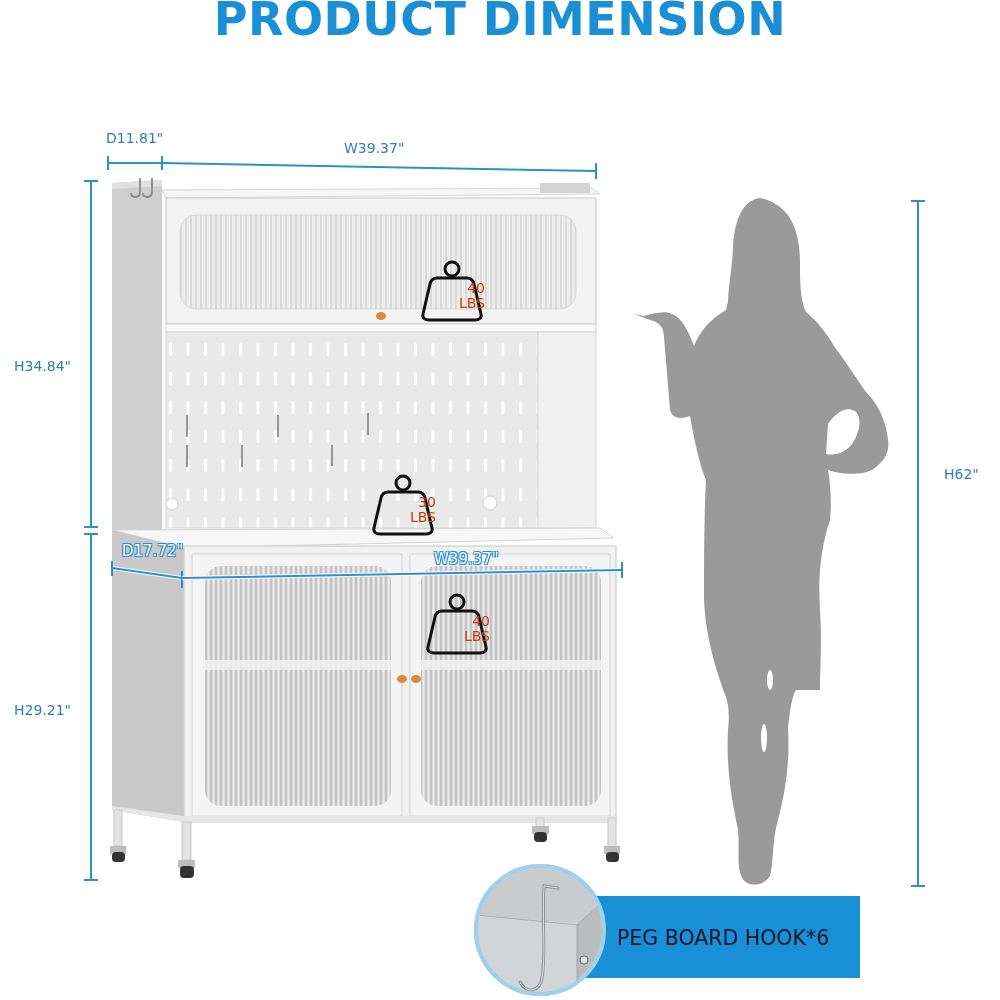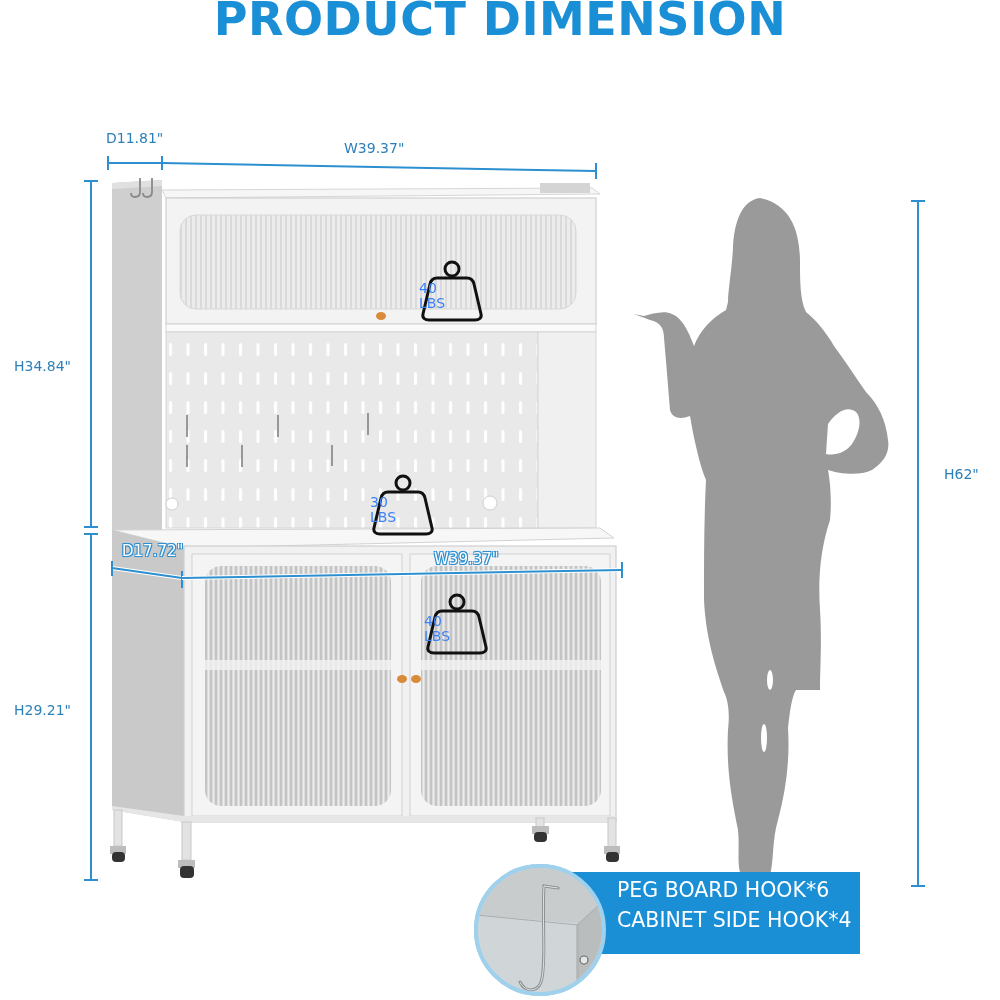--- a/index.html
+++ b/index.html
@@ -12,28 +12,28 @@
   }
   .dim-label {
     font-family: "DejaVu Sans", sans-serif; font-size: 14px; color: #2d7fb8; white-space: nowrap;
   }
   .dim-label.outline {
     color: #ffffff; font-size: 15px;
     text-shadow: -1px -1px 0 #2d8fd0, 1px -1px 0 #2d8fd0, -1px 1px 0 #2d8fd0, 1px 1px 0 #2d8fd0, 0 0 2px #2d8fd0;
   }
   svg { position: absolute; left: 0; top: 0; }
   .badge-box {
-    background: #1a8fd6; color: #ffffff; left: 560px; top: 872px; width: 300px; height: 82px;
+    background: #1a8fd6; color: #0f172a; left: 560px; top: 896px; width: 300px; height: 82px;
     font-family: "DejaVu Sans", sans-serif; font-size: 20.5px; line-height: 30px;
-    padding: 3px 0 0 57px; box-sizing: border-box;
+    padding: 27px 0 0 57px; box-sizing: border-box;
   }
   .badge-box div { white-space: nowrap; }
   .weight {
-    width: 66px; height: 64px; text-align: left;
-    font-family: "DejaVu Sans", sans-serif; color: #3b82f6;
+    width: 66px; height: 64px; text-align: right;
+    font-family: "DejaVu Sans", sans-serif; color: #c2410c;
   }
   .weight .wt-text { position: absolute; left: 0; width: 100%; top: 23px; font-size: 14px; line-height: 15px; }
 </style>
 </head>
 <body>
 
 <div class="abs title">PRODUCT DIMENSION</div>
 
 <svg width="1000" height="1000" viewBox="0 0 1000 1000">
   <defs>
@@ -235,21 +235,20 @@
 <div class="abs dim-label" style="left:106px;top:130px;">D11.81"</div>
 <div class="abs dim-label" style="left:344px;top:140px;">W39.37"</div>
 <div class="abs dim-label" style="left:14px;top:358px;">H34.84"</div>
 <div class="abs dim-label outline" style="left:122px;top:542px;">D17.72"</div>
 <div class="abs dim-label outline" style="left:434px;top:550px;">W39.37"</div>
 <div class="abs dim-label" style="left:14px;top:702px;">H29.21"</div>
 <div class="abs dim-label" style="left:944px;top:466px;">H62"</div>
 
 <div class="abs badge-box">
   <div>PEG BOARD HOOK*6</div>
-  <div>CABINET SIDE HOOK*4</div>
 </div>
 
 <svg width="1000" height="1000" viewBox="0 0 1000 1000" style="pointer-events:none;">
   <circle cx="540" cy="930" r="64" fill="#d0d6d8" stroke="#9fd0ec" stroke-width="4"></circle>
   <clipPath id="circClip2">
       <circle cx="540" cy="930" r="62"></circle>
     </clipPath>
   <g clip-path="url(#circClip2)">
     <polygon points="476,870 600,862 600,925 476,915" fill="#c8cccc"></polygon>
     <polygon points="576,925 604,900 604,1000 576,1000" fill="#b9bdbe"></polygon>

